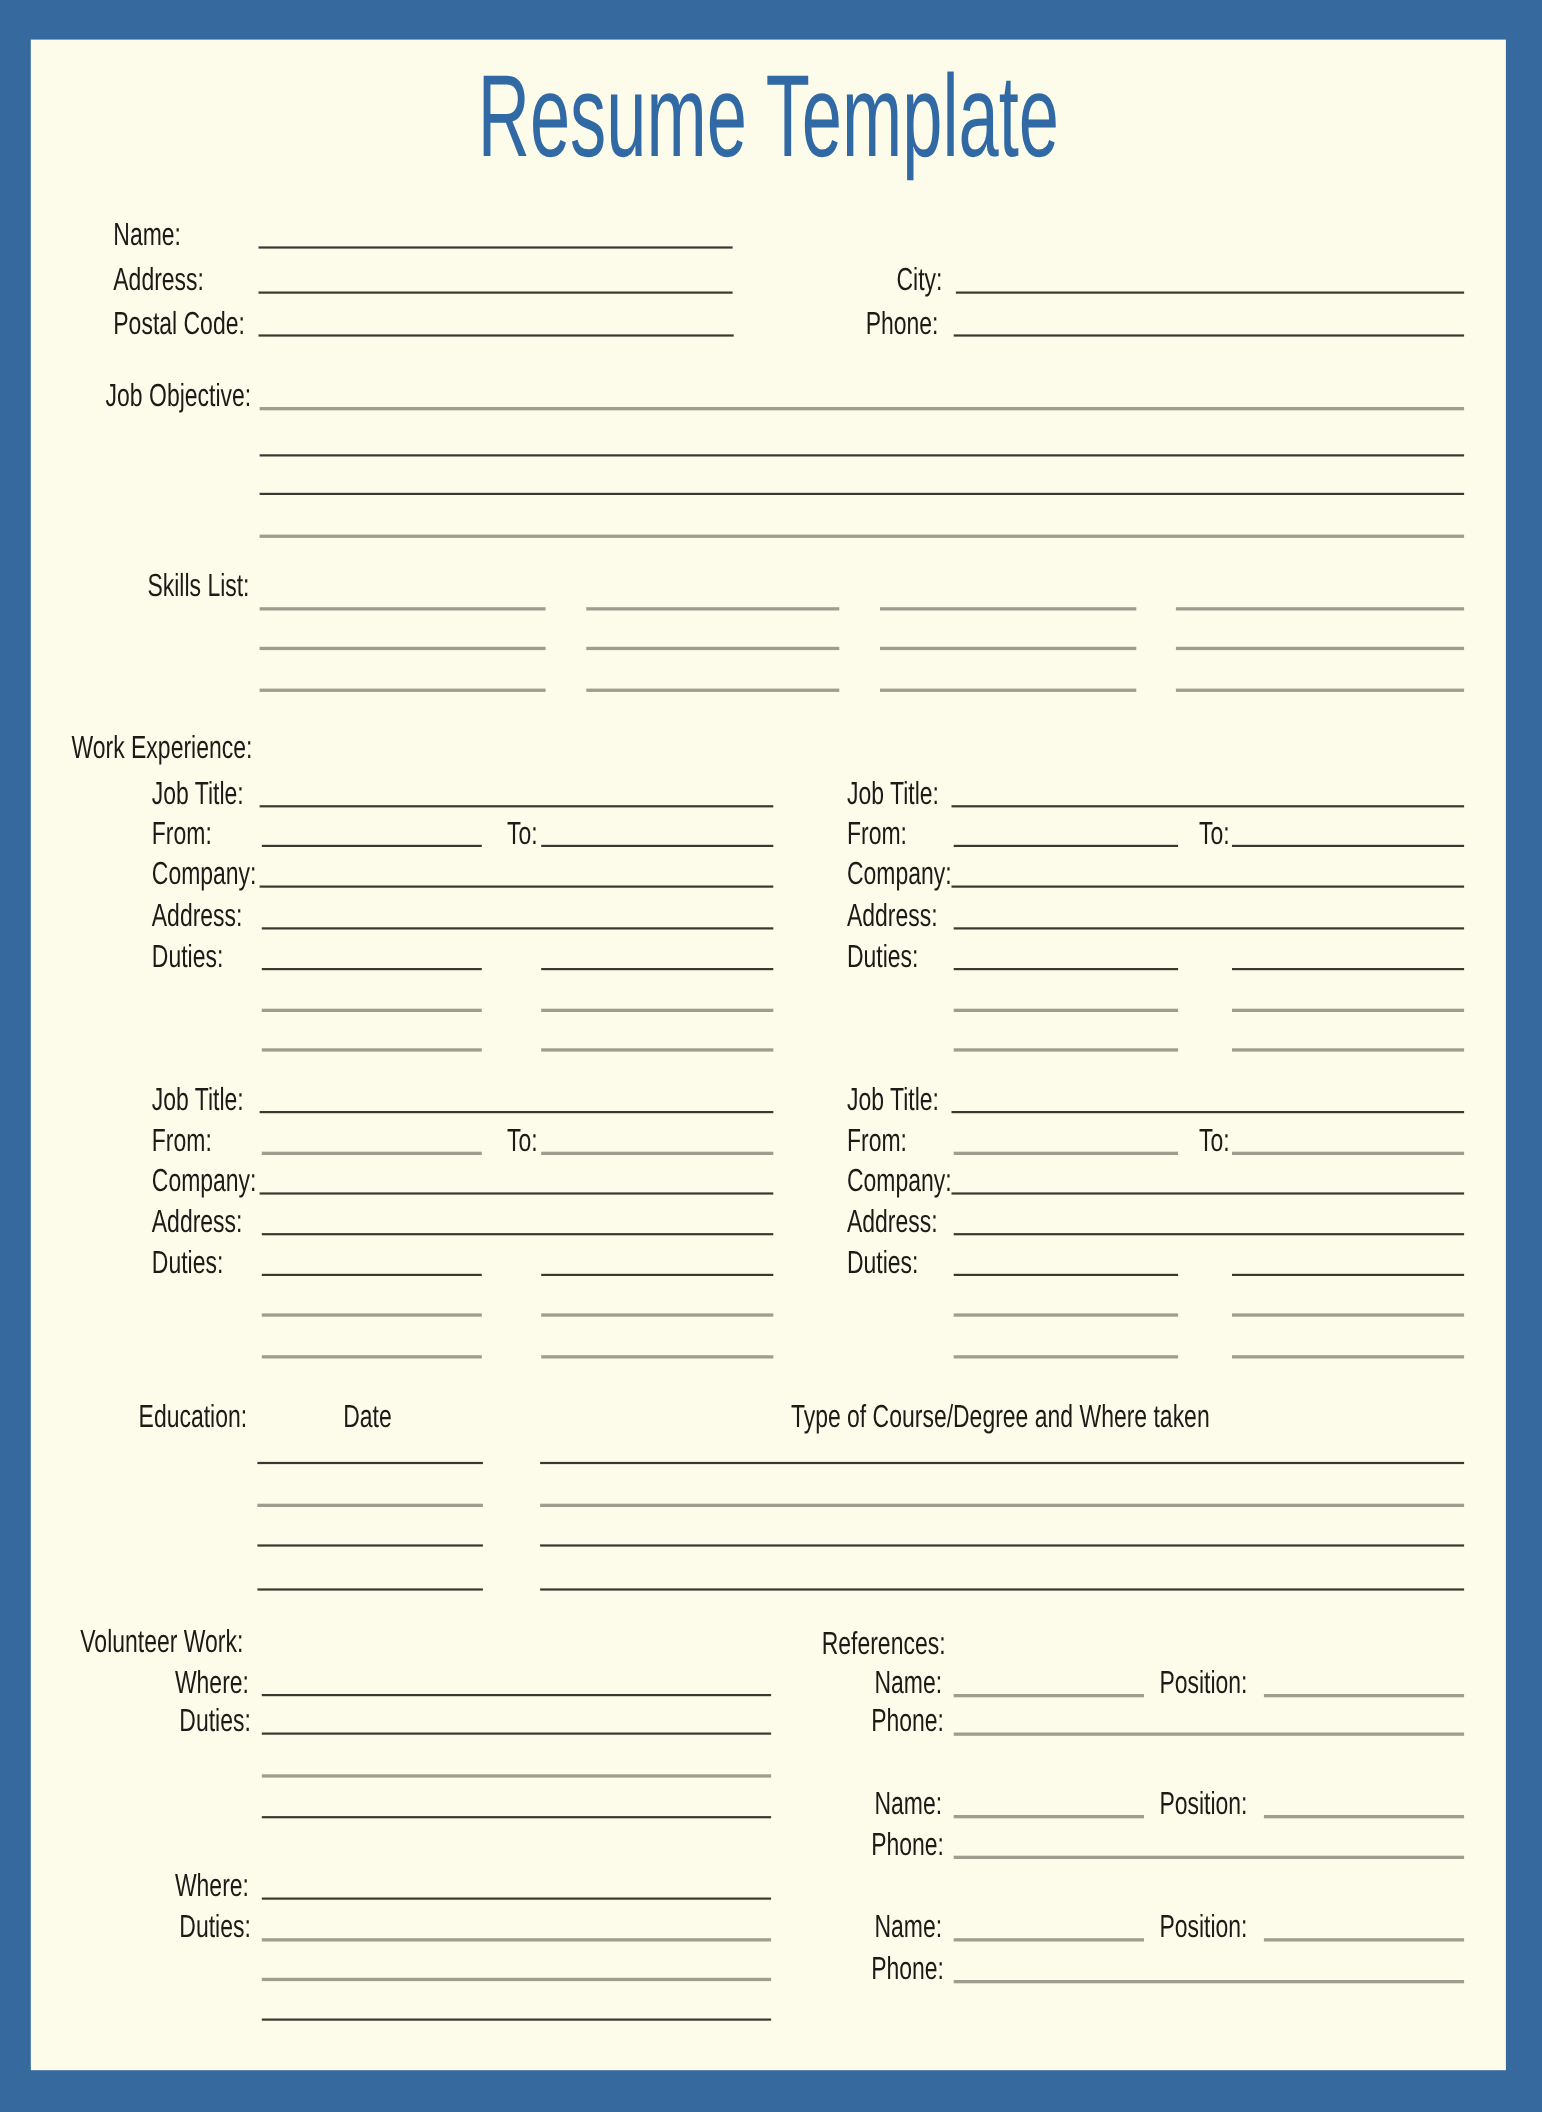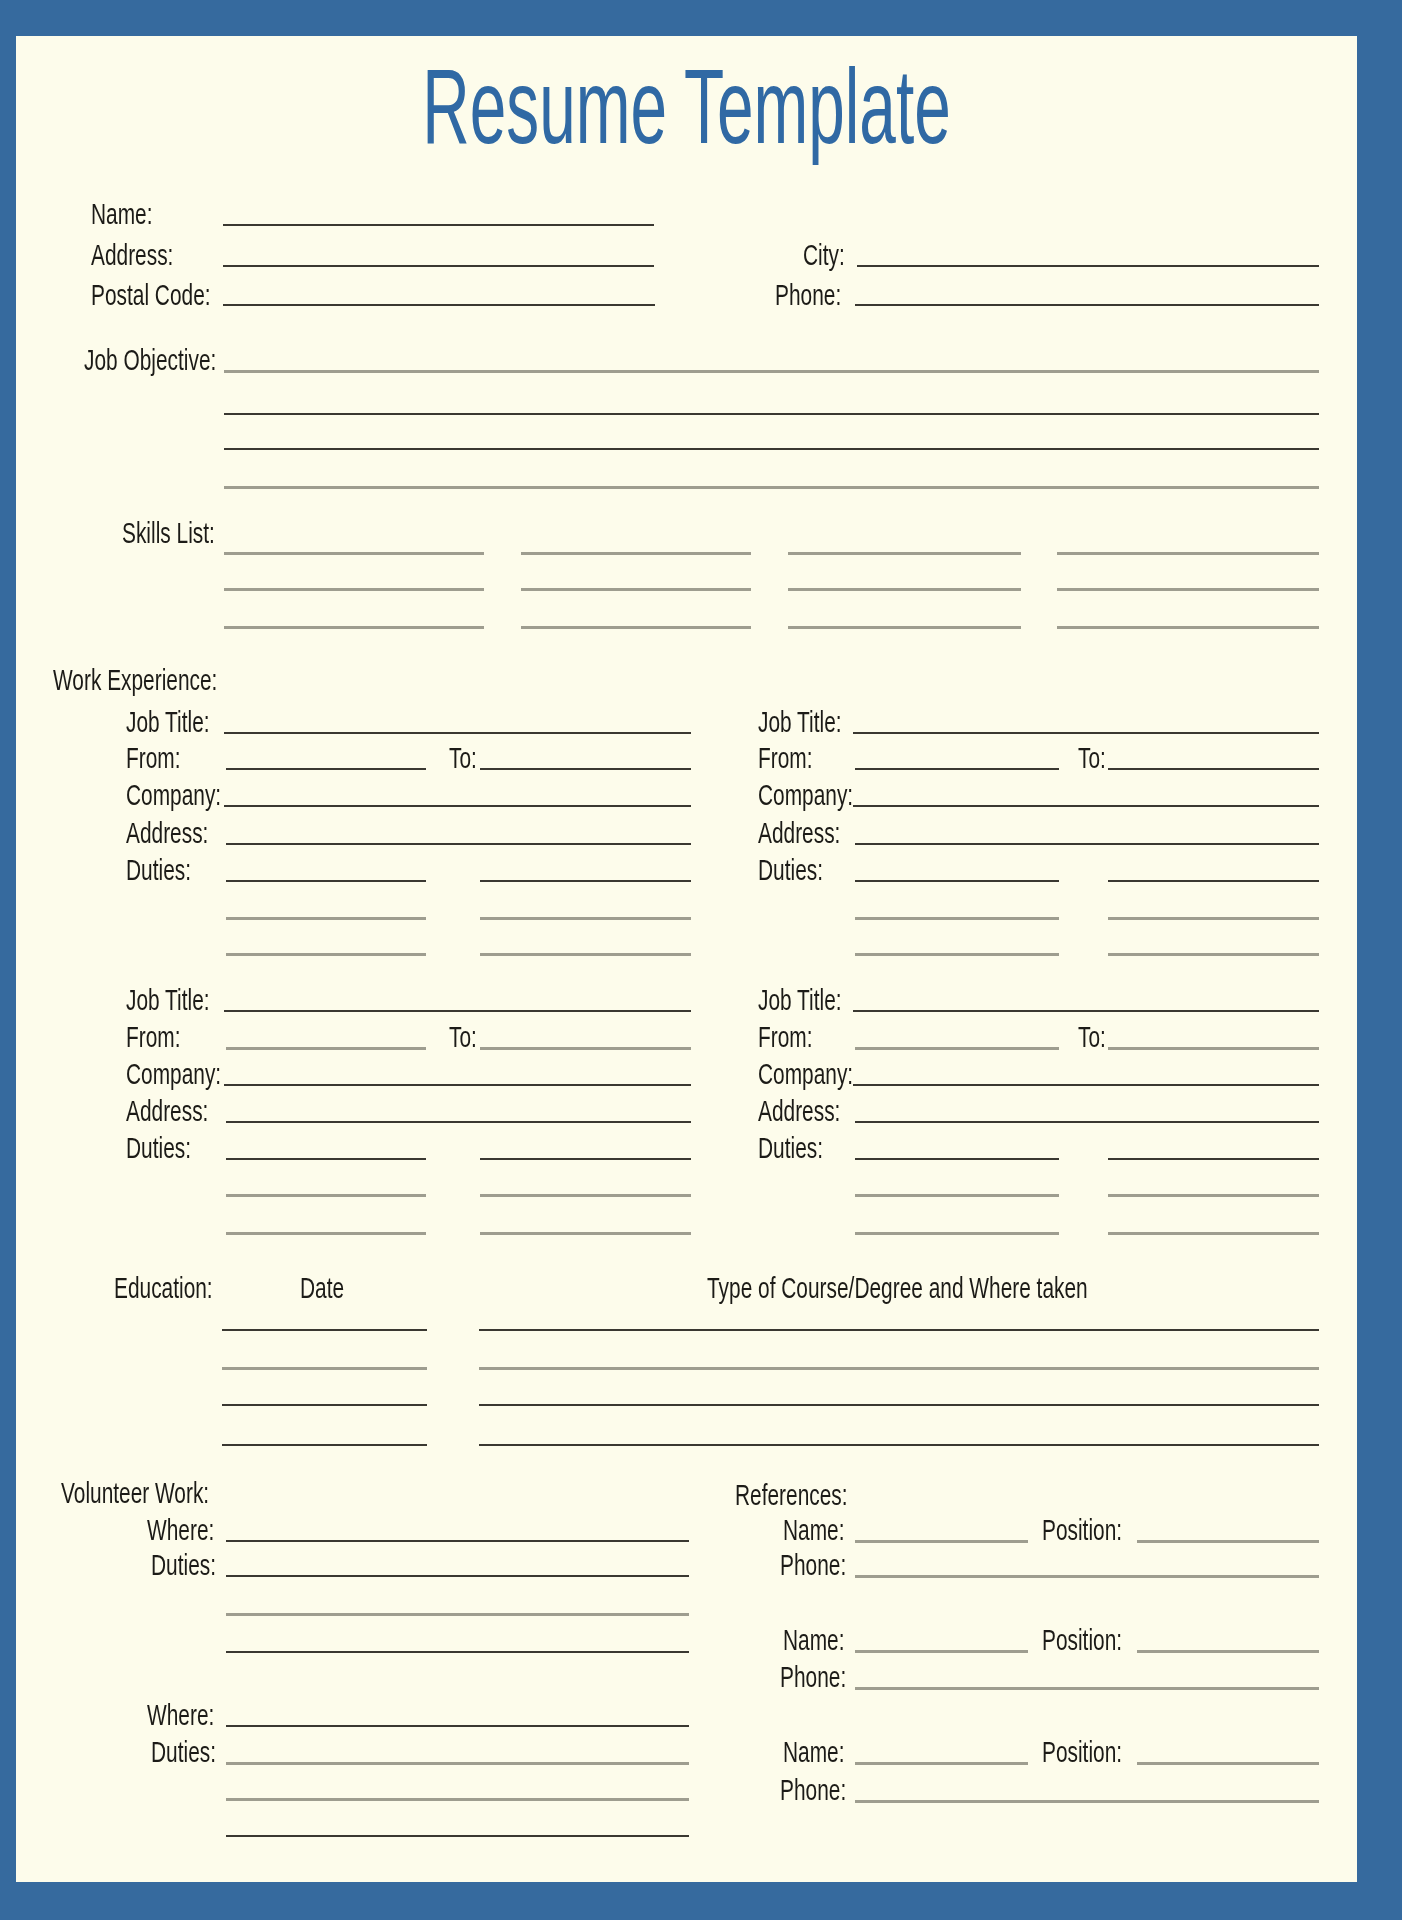--- a/index.html
+++ b/index.html
@@ -11,21 +11,21 @@
     --line-gray:#9E9D8F;
   }
   html,body{margin:0;padding:0;background:#222;}
   .stage{
     position:relative;width:1402px;height:1920px;
     background:var(--frame);
     font-family:"Liberation Sans",sans-serif;
     overflow:hidden;
   }
   .paper{
-    position:absolute;left:16px;top:36px;width:1341px;height:1846px;
+    position:absolute;left:28px;top:36px;width:1341px;height:1846px;
     background:var(--paper);
   }
   .title{
     position:absolute;left:0;right:0;top:17px;
     text-align:center;font-size:106px;line-height:1;
     color:var(--title-text);
     transform:scaleX(.62);transform-origin:50% 50%;
     white-space:nowrap;
   }
   .lbl{

